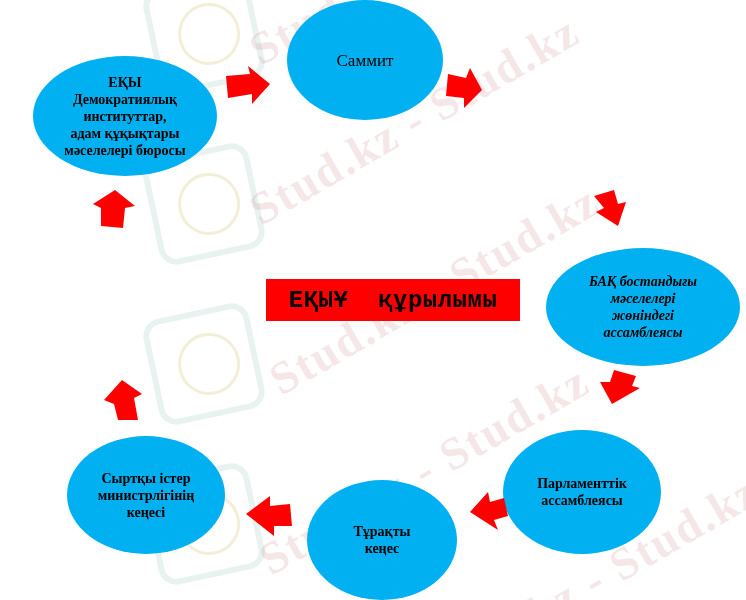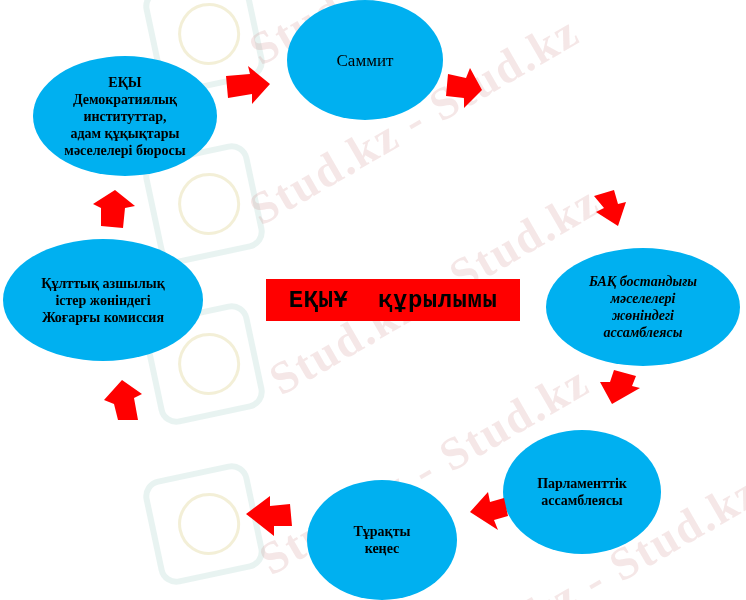--- a/index.html
+++ b/index.html
@@ -129,26 +129,26 @@
   <div class="node" style="left:503px; top:430px; width:158px; height:124px;">
     <span>Парламенттік
 ассамблеясы</span>
   </div>
 
   <div class="node" style="left:307px; top:480px; width:150px; height:120px;">
     <span>Тұрақты
 кеңес</span>
   </div>
 
+  <div class="node" style="left:67px; top:436px; width:158px; height:118px;">
+    <span>Сыртқы істер
+министрлігінің
+кеңесі</span>
+  </div>
 
-  <div class="node" style="left:3px; top:239px; width:200px; height:122px;">
-    <span>Құлттық  азшылық
-істер  жөніндегі
-Жоғарғы комиссия</span>
-  </div>
 
   <div class="node" style="left:33px; top:56px; width:184px; height:120px;">
     <span>ЕҚЫ
 Демократиялық
 институттар,
 адам  құқықтары
 мәселелері бюросы</span>
   </div>
 
   <div class="title-box">ЕҚЫҰ  құрылымы</div>

